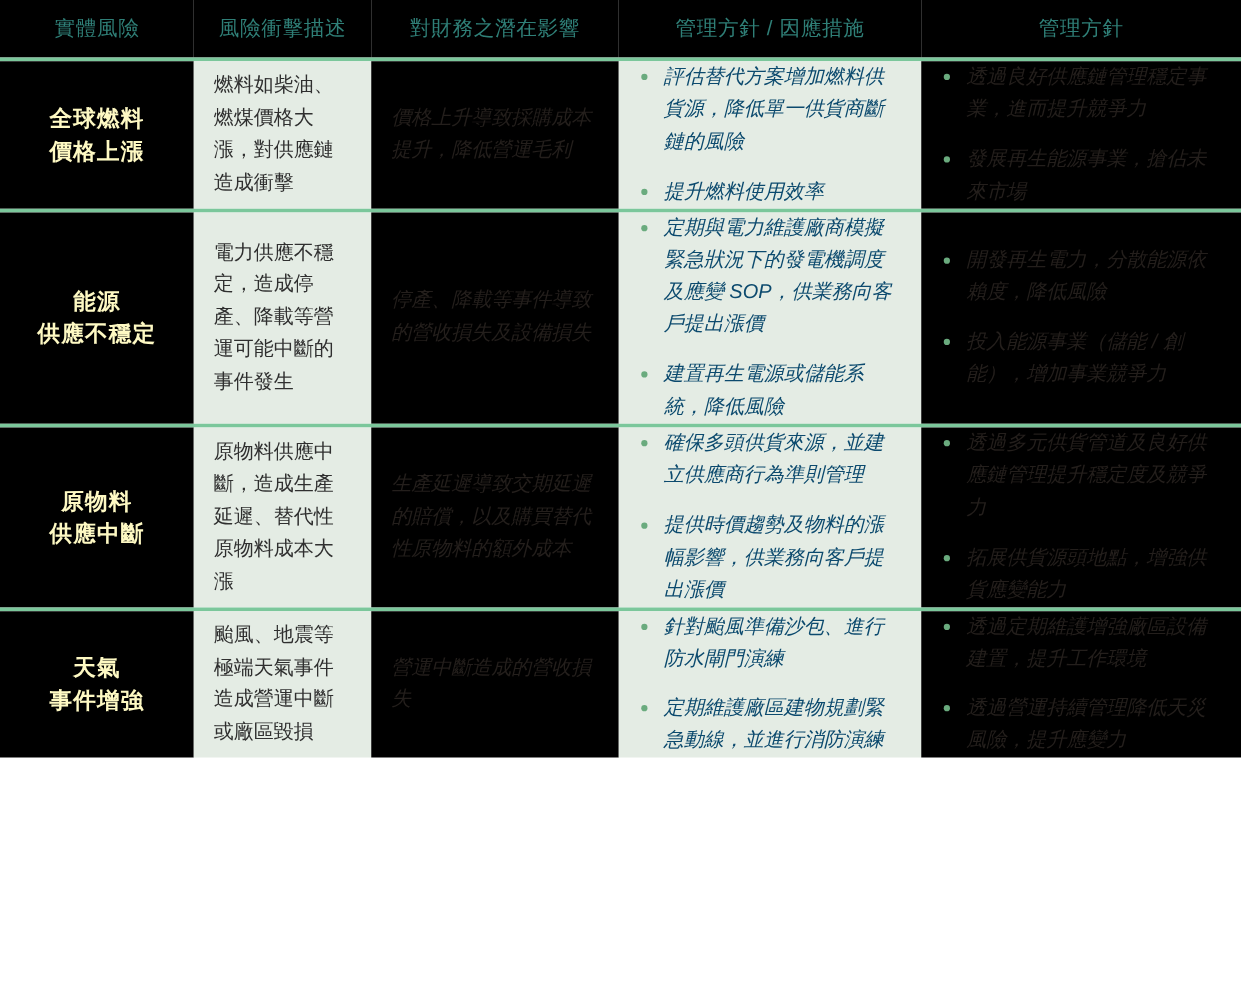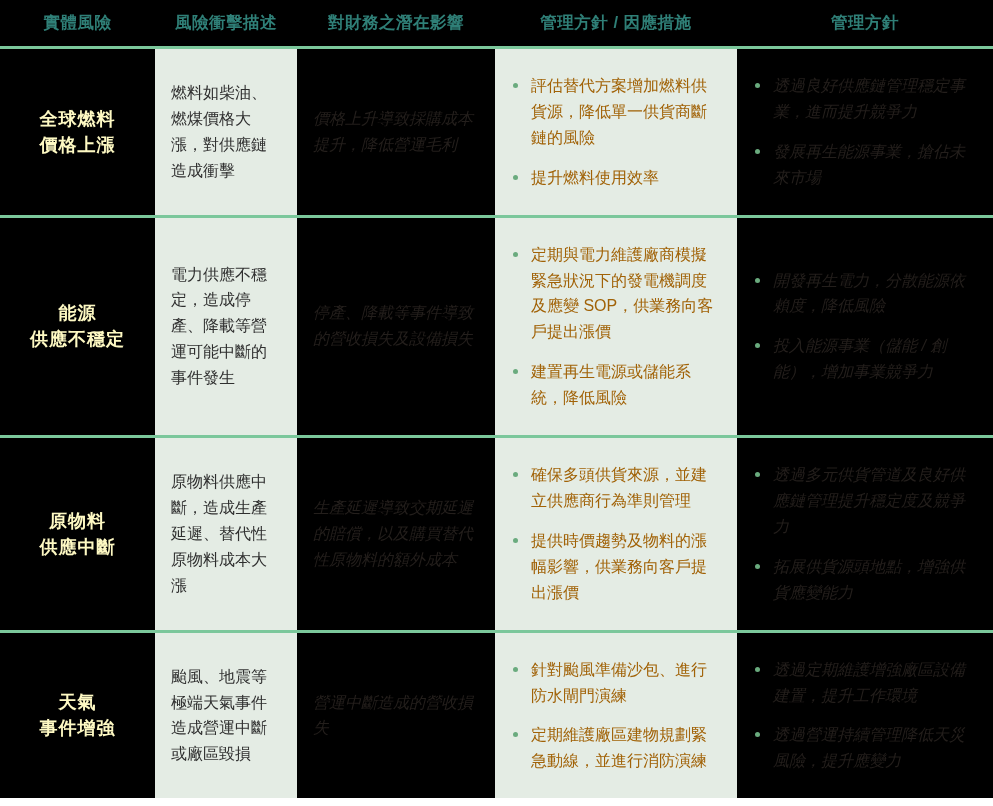--- a/index.html
+++ b/index.html
@@ -27,21 +27,21 @@
   col.c3 { width: 198px; }
   col.c4 { width: 242px; }
   col.c5 { width: 256px; }
 
   
   thead tr { height: 46px; }
   th {
     background: #000000;
     color: #2f7f77;
     font-size: 16.5px;
-    font-weight: bold;
+    font-weight: normal;
     letter-spacing: 0.5px;
     padding: 0 10px;
     text-align: center;
     vertical-align: middle;
     border: none;
   }
   th.dark-head { color: #2f7f77; }
 
   
   .rule-row td {
@@ -50,21 +50,21 @@
     background: #7bc79b;
     border: none;
     line-height: 0;
     font-size: 0;
   }
 
   
   td {
     vertical-align: middle;
     border: none;
-    padding: 24px 16px;
+    padding: 0 16px;
     font-size: 16px;
     line-height: 1.62;
   }
 
   
   td.dark {
     background: #000000;
   }
   
   td.light {
@@ -106,21 +106,21 @@
   ul.bullets li::before {
     content: "";
     position: absolute;
     left: 2px;
     top: 10px;
     width: 5px;
     height: 5px;
     border-radius: 50%;
     background: #6aab7e;
   }
-  td.light ul.bullets li { color: #a16207; }
+  td.light ul.bullets li { color: #0c4a6e; font-style: italic; }
   td.dim  ul.bullets li { color: #241f1c; }
 
   
   .para { margin: 0; }
 </style>
 </head>
 <body>
 
 <table id="risk-table">
   <colgroup>

